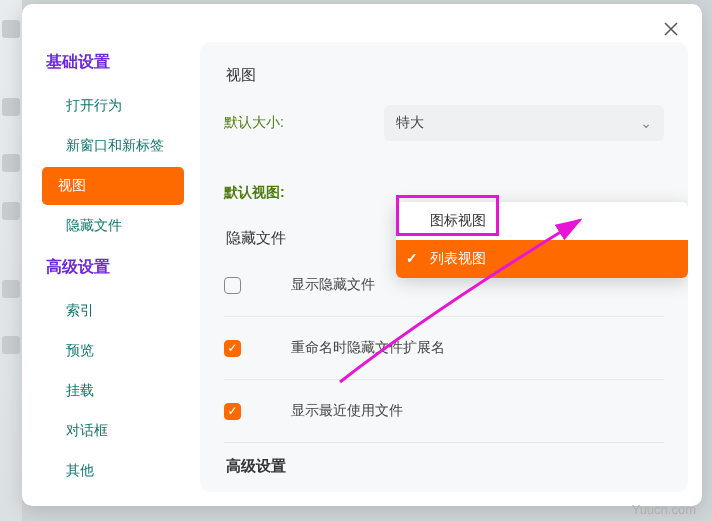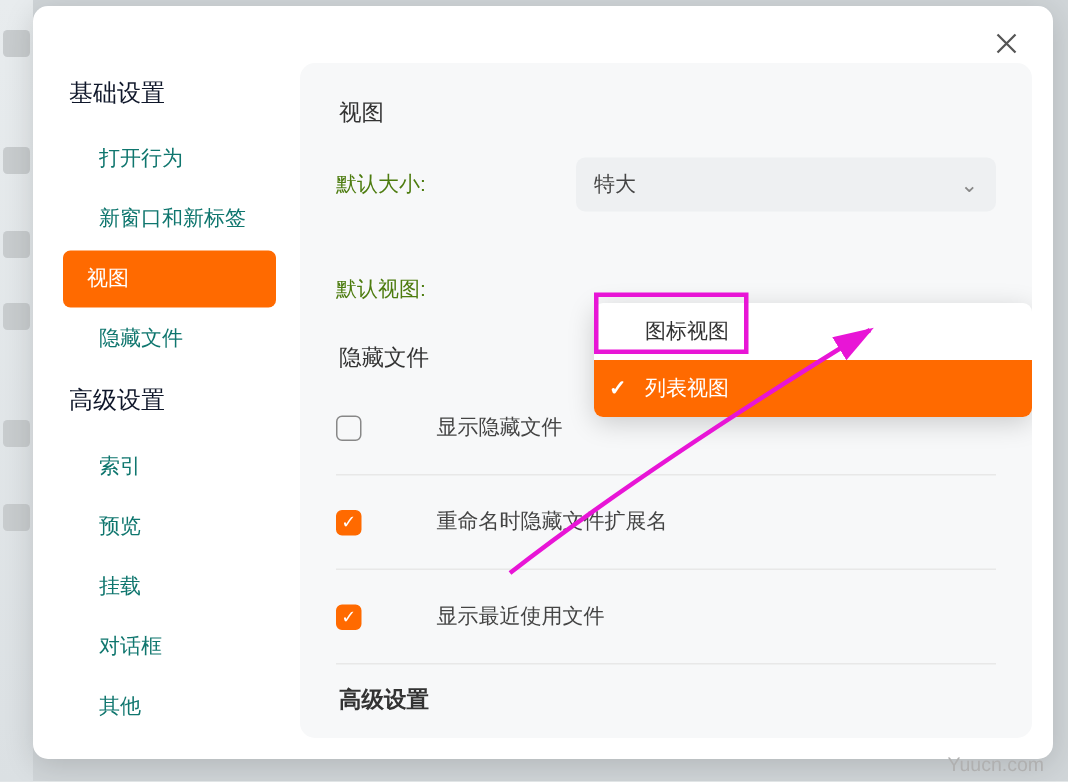--- a/index.html
+++ b/index.html
@@ -9,21 +9,21 @@
       background: #fff; border-radius: 10px; box-shadow: 0 4px 20px rgba(0,0,0,0.15);
       display: flex; flex-direction: column;
     }
     .close-btn {
       position: absolute; top: 14px; right: 20px; width: 22px; height: 22px;
       cursor: pointer; display: flex; align-items: center; justify-content: center;
       color: #666; font-size: 18px;
     }
     .body { display: flex; flex: 1; overflow: hidden; margin-top: 38px; }
     .sidebar { width: 168px; padding: 0 0 0 0; overflow-y: auto; }
-    .section-header { font-size: 16px; font-weight: 400; color: #0f172a; padding: 10px 20px 12px 24px; }
+    .section-header { font-size: 16px; font-weight: 700; color: #6d28d9; padding: 10px 20px 12px 24px; }
     .sidebar-item {
       font-size: 14px; color: #0f766e; padding: 10px 12px 10px 36px; cursor: pointer;
       margin: 2px 8px; border-radius: 6px;
     }
     .sidebar-item.active { background: #ff6a00; color: #fff; border-radius: 5px; margin: 2px 6px 2px 20px; padding-left: 16px; }
     .content {
       flex: 1; background: #f7f8f9; margin: 0 14px 14px 10px; border-radius: 10px;
       padding: 18px 24px; overflow: hidden; position: relative;
     }
     .section-title { font-size: 15px; color: #333; margin: 6px 0 20px 2px; }
@@ -90,21 +90,21 @@
 
     <div class="content">
       <div class="section-title">视图</div>
       <div class="row">
         <div class="row-label">默认大小:</div>
         <div class="select">
           <span>特大</span>
           <span class="chev">⌄</span>
         </div>
       </div>
-      <div class="row" style="margin-top:34px;">
+      <div class="row" style="margin-top:34px;font-weight:bold;">
         <div class="row-label">默认视图:</div>
         <div class="select" style="visibility:hidden;"></div>
       </div>
       <div class="section-title" style="margin-top:8px;">隐藏文件</div>
       <div class="checkbox-row">
         <span class="cb"></span>
         <span>显示隐藏文件</span>
       </div>
       <div class="divider"></div>
       <div class="checkbox-row">

